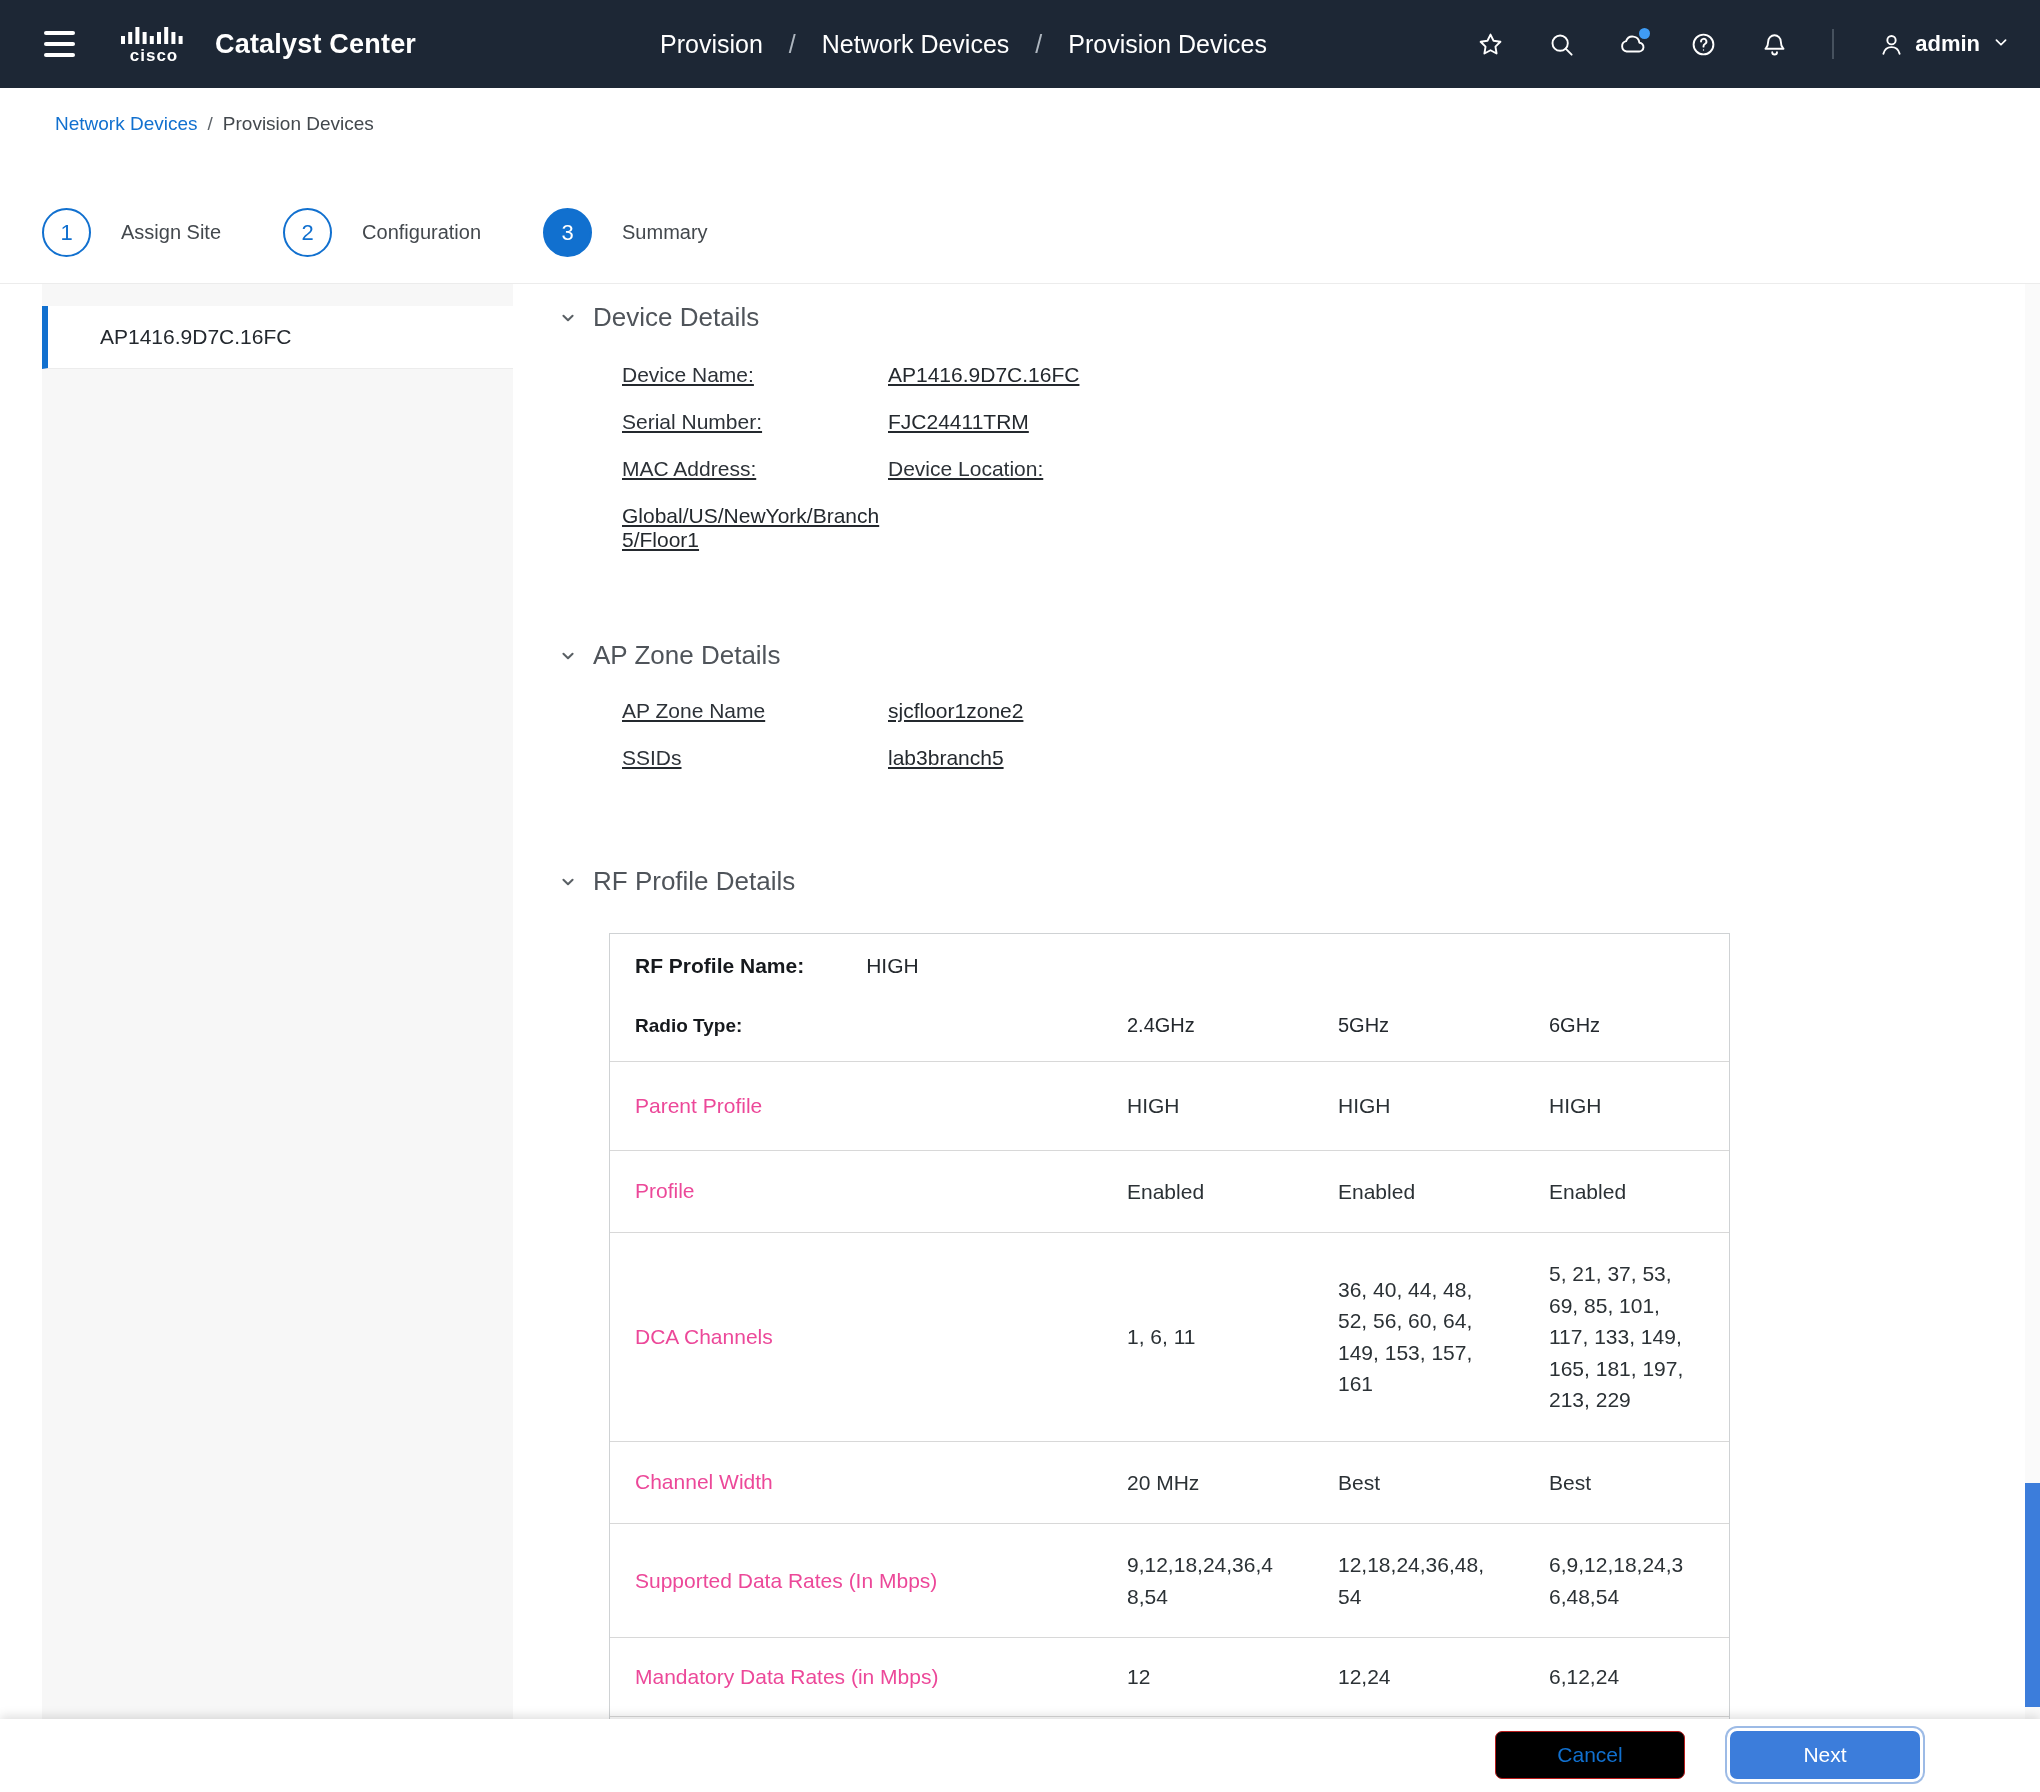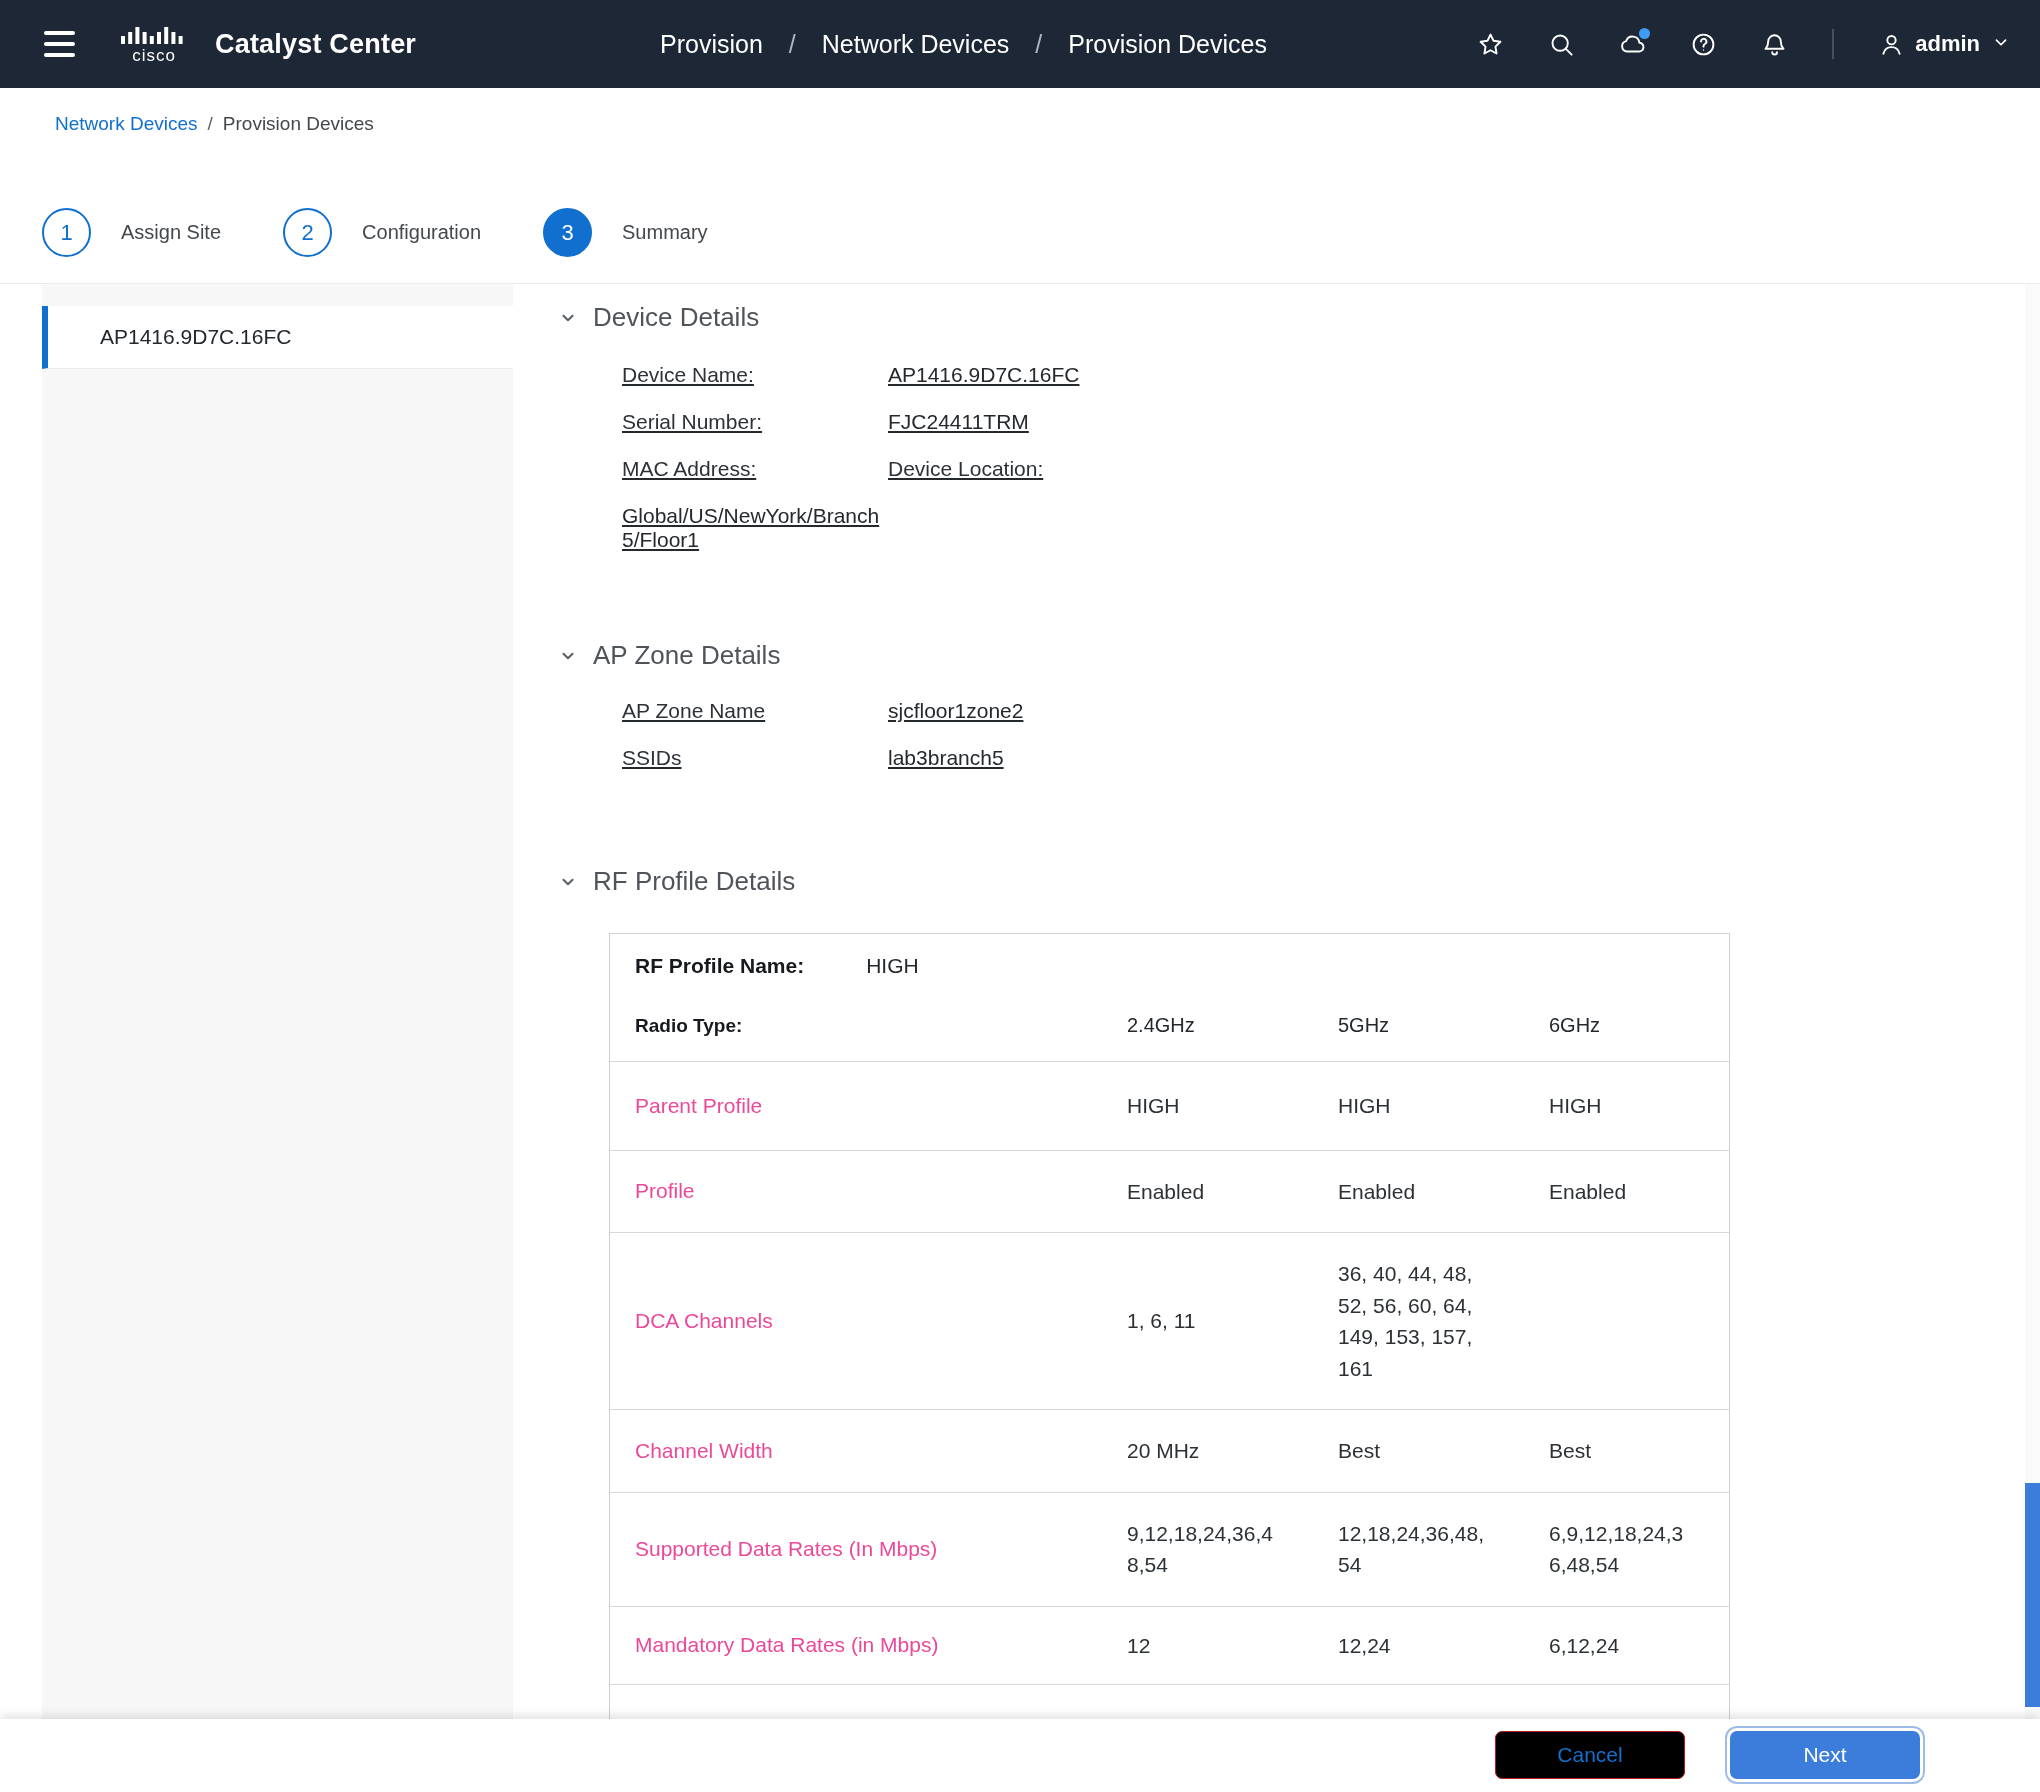--- a/index.html
+++ b/index.html
@@ -11,21 +11,21 @@
   }
 
   
   .app-header {
     position:absolute; top:0; left:0; width:100%; height:88px;
     background:#1d2735; display:flex; align-items:center; color:#fff;
   }
   .hamburger { width:31px; display:flex; flex-direction:column; gap:7px; margin-left:44px; cursor:pointer; }
   .hamburger span { height:4px; background:#fff; border-radius:2px; }
   .logo { margin-left:46px; display:flex; flex-direction:column; align-items:center; gap:3px; }
-  .logo-text { font-size:17px; font-weight:normal; letter-spacing:1px; line-height:1; }
+  .logo-text { font-size:17px; font-weight:bold; letter-spacing:1px; line-height:1; }
   .brand { margin-left:28px; font-size:27px; font-weight:700; letter-spacing:.2px; }
   .top-breadcrumb { position:absolute; left:660px; top:0; height:88px; display:flex; align-items:center; gap:26px; font-size:25px; white-space:nowrap; }
   .tb-item { cursor:pointer; }
   .tb-sep { color:#aeb6bf; }
   .header-icons { margin-left:auto; display:flex; align-items:center; gap:44px; margin-right:28px;text-align:right; }
   .hicon { width:27px; height:27px; position:relative; cursor:pointer; flex:none; }
   .hicon svg { width:100%; height:100%; display:block; stroke:#fff; fill:none; stroke-width:1.7; stroke-linecap:round; stroke-linejoin:round; }
   .cloud-dot { position:absolute; top:-3px; right:-4px; width:11px; height:11px; border-radius:50%; background:#3f9cf5; }
   .header-divider { width:2px; height:30px; background:#46515e; }
   .user-chunk { display:flex; align-items:center; gap:10px; cursor:pointer; }
@@ -291,20 +291,21 @@
         <div class="rf-row-label">Profile</div>
         <div class="rf-val">Enabled</div>
         <div class="rf-val">Enabled</div>
         <div class="rf-val">Enabled</div>
       </div>
 
       <div class="rf-row rf-grid pad-dca">
         <div class="rf-row-label">DCA Channels</div>
         <div class="rf-val">1, 6, 11</div>
         <div class="rf-val">36, 40, 44, 48, 52, 56, 60, 64, 149, 153, 157, 161</div>
+        <div class="rf-val">5, 21, 37, 53, 69, 85, 101, 117, 133, 149, 165, 181, 197, 213, 229</div>
       </div>
 
       <div class="rf-row rf-grid pad-cw">
         <div class="rf-row-label">Channel Width</div>
         <div class="rf-val">20 MHz</div>
         <div class="rf-val">Best</div>
         <div class="rf-val">Best</div>
       </div>
 
       <div class="rf-row rf-grid pad-sup">

